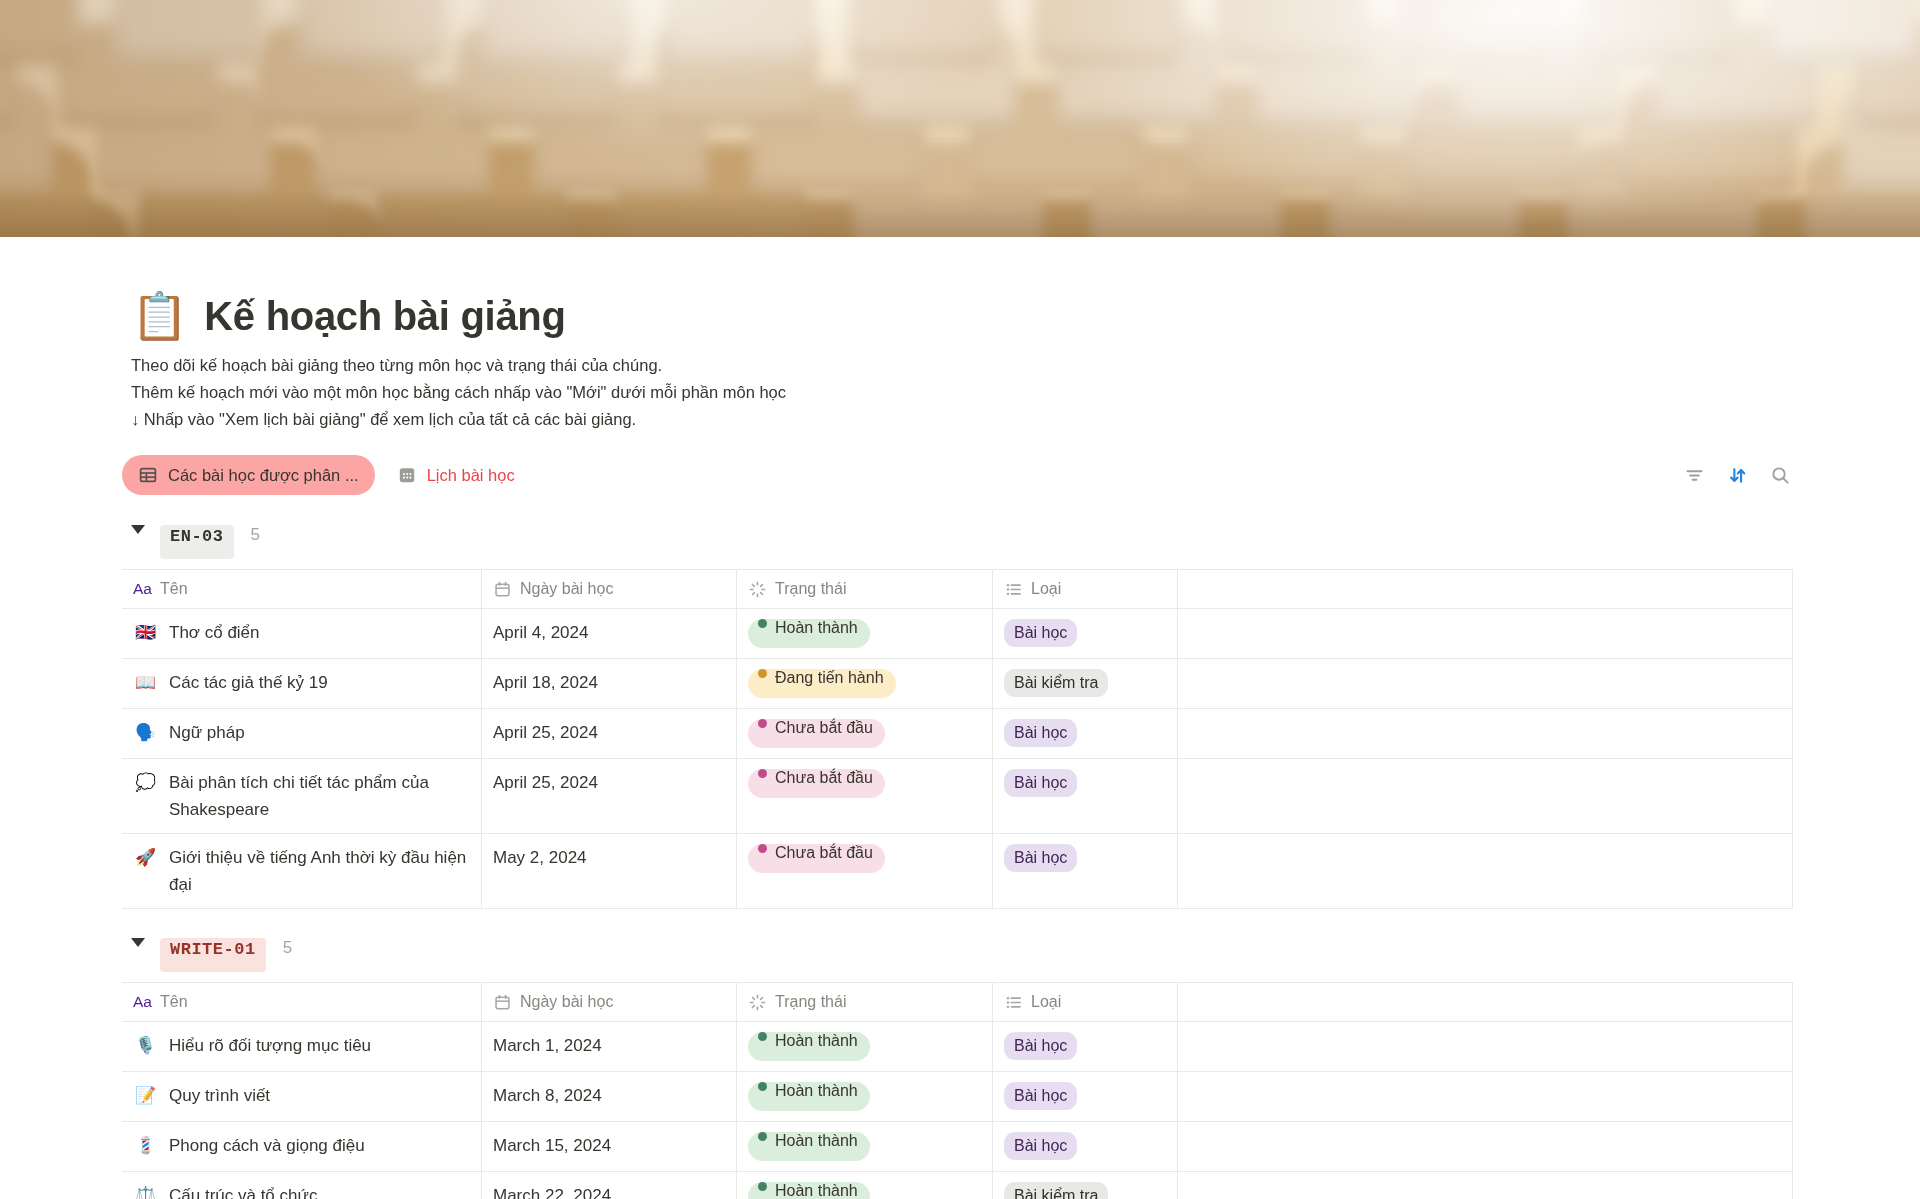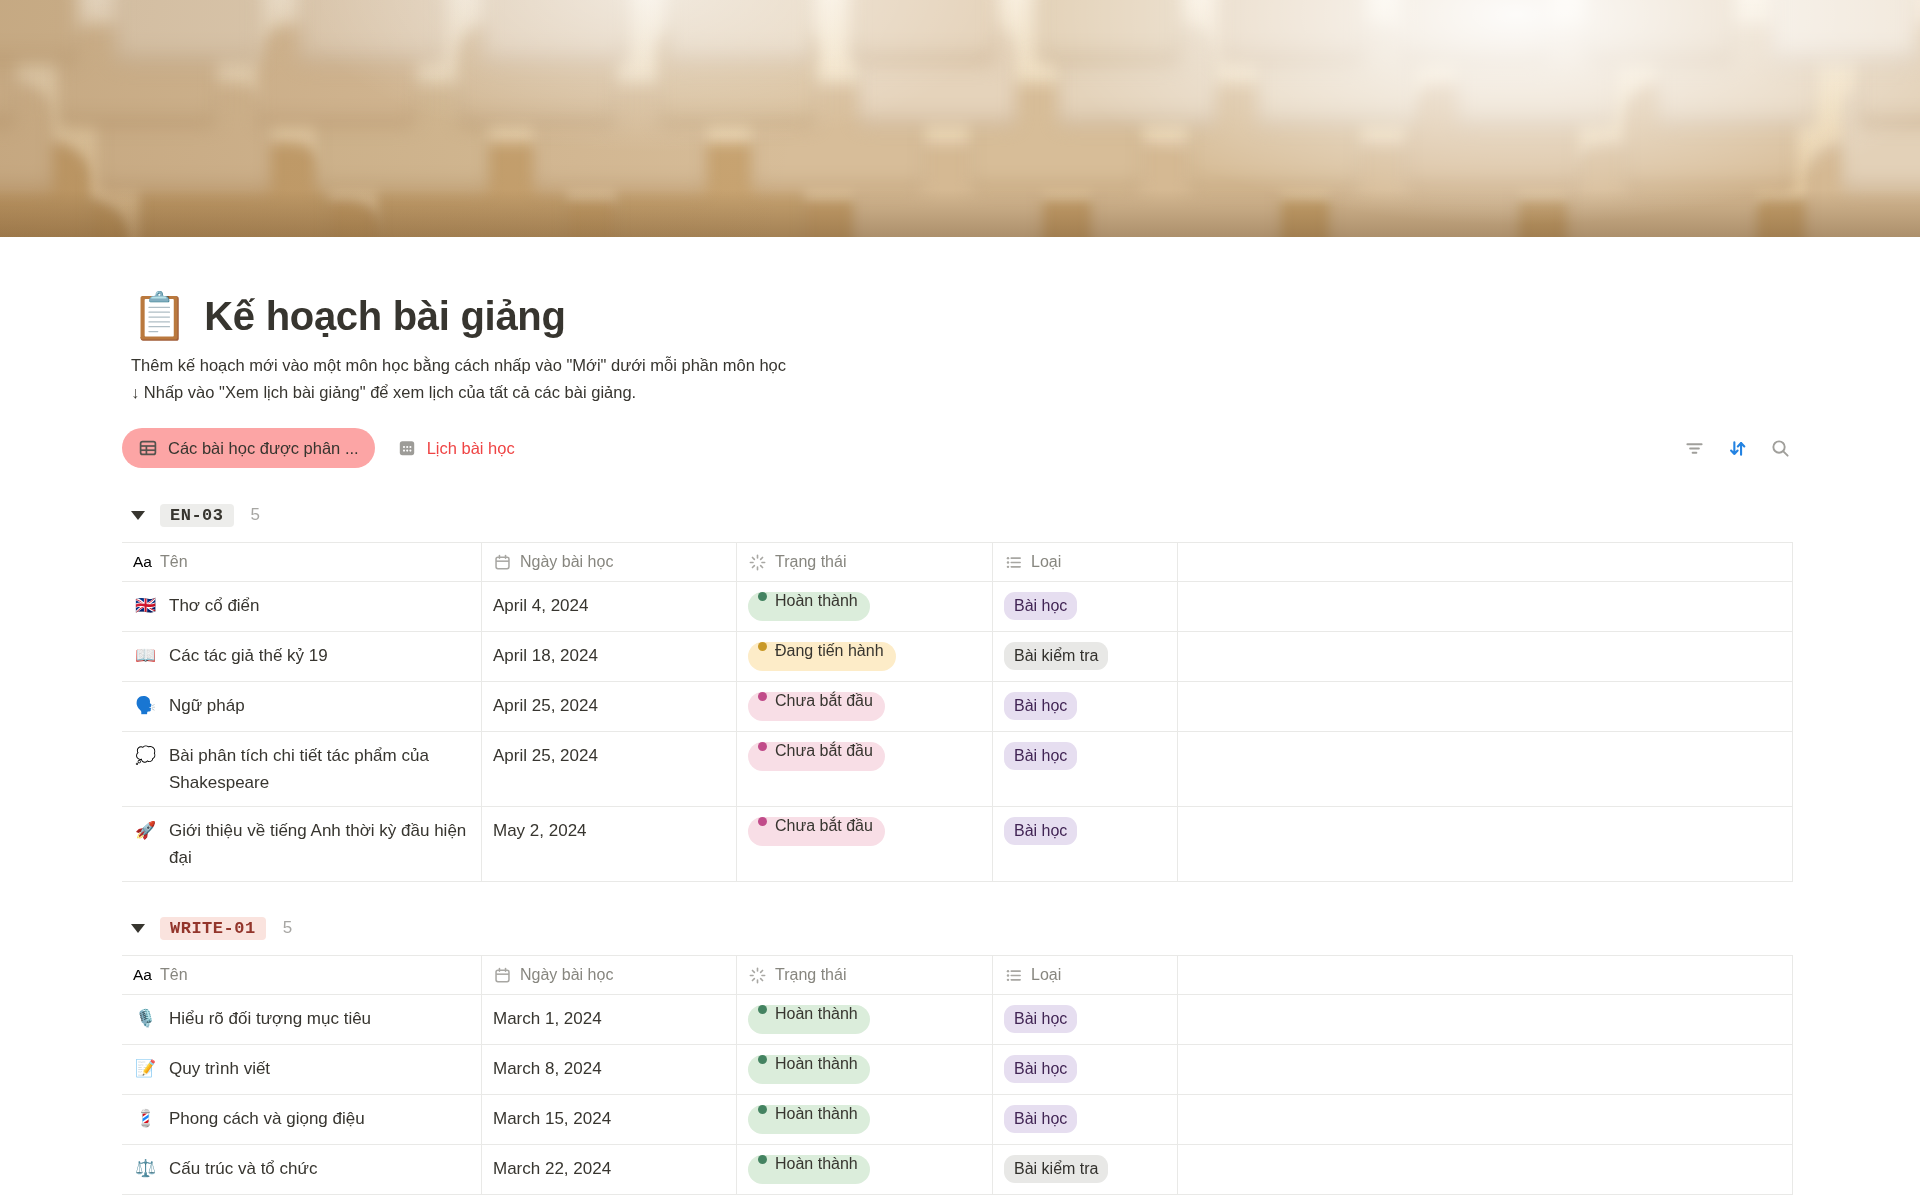--- a/index.html
+++ b/index.html
@@ -28,31 +28,31 @@
   .tabs{display:flex;align-items:center;gap:6px;}
   .tab{display:flex;align-items:center;gap:10px;height:40px;padding:0 16px;border-radius:999px;
        font-size:16.5px;font-weight:500;cursor:pointer;}
   .tab.active{background:#fca5a5;color:#37352F;}
   .tab.inactive{color:#ef4444;}
   .toolbar{display:flex;align-items:center;gap:22px;padding-right:2px;}
   .tbi{display:flex;align-items:center;cursor:pointer;}
 
   
   .group{margin-top:29px;}
-  .group-header{display:flex;align-items:center;padding-left:9px;height:34px;cursor:pointer;}
+  .group-header{display:flex;padding-left:9px;height:34px;cursor:pointer;}
   .tri{width:0;height:0;border-left:7px solid transparent;border-right:7px solid transparent;
        border-top:9px solid #37352F;margin-right:15px;}
   .group-badge{font-family:"Liberation Mono","DejaVu Sans Mono",monospace;font-size:17px;font-weight:600;
        padding:2px 10px;border-radius:4px;letter-spacing:.5px;}
   .group-count{font-size:17px;color:#A7A6A3;margin-left:17px;}
 
   .thead{display:flex;margin-top:10px;border-top:1px solid #E9E9E7;border-bottom:1px solid #E9E9E7;
        height:40px;color:#87867F;font-size:16px;box-sizing:border-box;}
   .th{display:flex;align-items:center;gap:8px;padding:0 11px;border-right:1px solid #E9E9E7;box-sizing:border-box;}
-  .aa{font-size:15.5px;color:#000000;font-weight:500;}
+  .aa{font-size:15.5px;color:#4c1d95;font-weight:500;}
   .w-name{width:360px;}.w-date{width:255px;}.w-status{width:256px;}.w-type{width:185px;}
   .w-extra{flex:1;border-right:1px solid #E9E9E7;}
 
   .trow{display:flex;border-bottom:1px solid #E9E9E7;font-size:17px;cursor:pointer;}
   .cell{padding:10px 11px;box-sizing:border-box;border-right:1px solid #E9E9E7;display:flex;align-items:flex-start;}
   .c-name{width:360px;gap:9px;font-weight:500;line-height:27px;padding-left:13px;}
   .emoji{flex:none;width:25px;font-size:17px;line-height:27px;}
   .nm{flex:1;}
   .c-date{width:255px;line-height:27px;}
   .c-status{width:256px;}
@@ -131,20 +131,21 @@
     <div class="cover-overlay"></div>
   </div>
 
   <div class="content">
     <div class="title-row">
       <span class="page-emoji">📋</span>
       <h1 class="page-title">Kế hoạch bài giảng</h1>
     </div>
 
     <div class="desc">
+      <p>Theo dõi kế hoạch bài giảng theo từng môn học và trạng thái của chúng.</p>
       <p>Thêm kế hoạch mới vào một môn học bằng cách nhấp vào "Mới" dưới mỗi phần môn học</p>
       <p>↓ Nhấp vào "Xem lịch bài giảng" để xem lịch của tất cả các bài giảng.</p>
     </div>
 
     <div class="view-bar">
       <div class="tabs">
         <div class="tab active">
           <span>
             <svg width="20" height="20" viewBox="0 0 20 20">
                 <rect x="2.6" y="3.6" width="14.8" height="12.8" rx="2" fill="none" stroke="#55534E" stroke-width="1.7"></rect>

